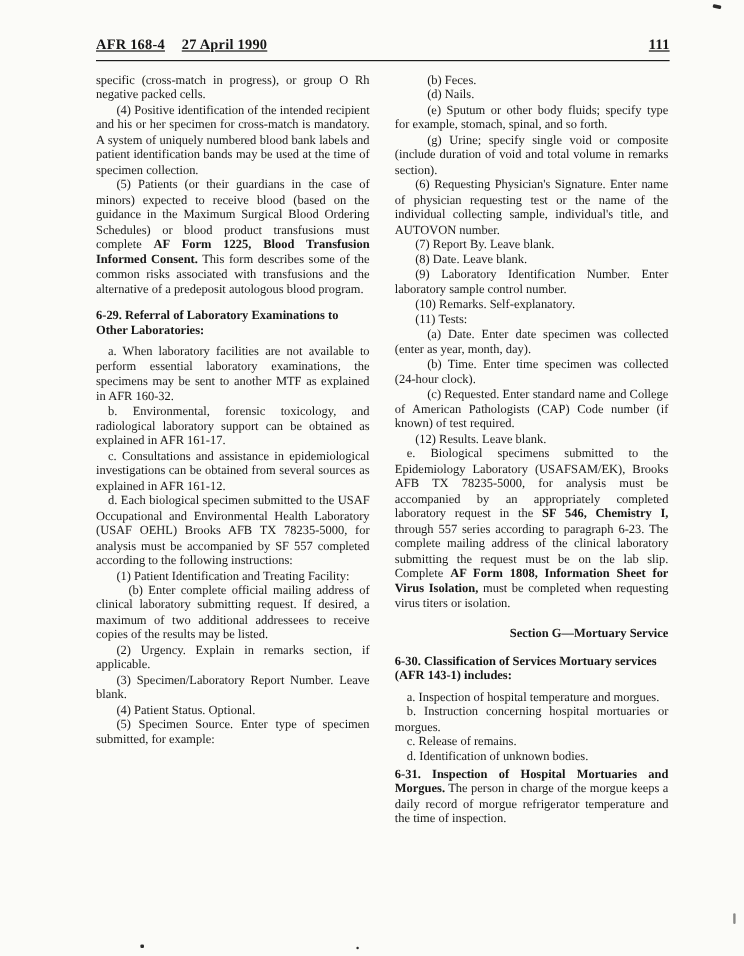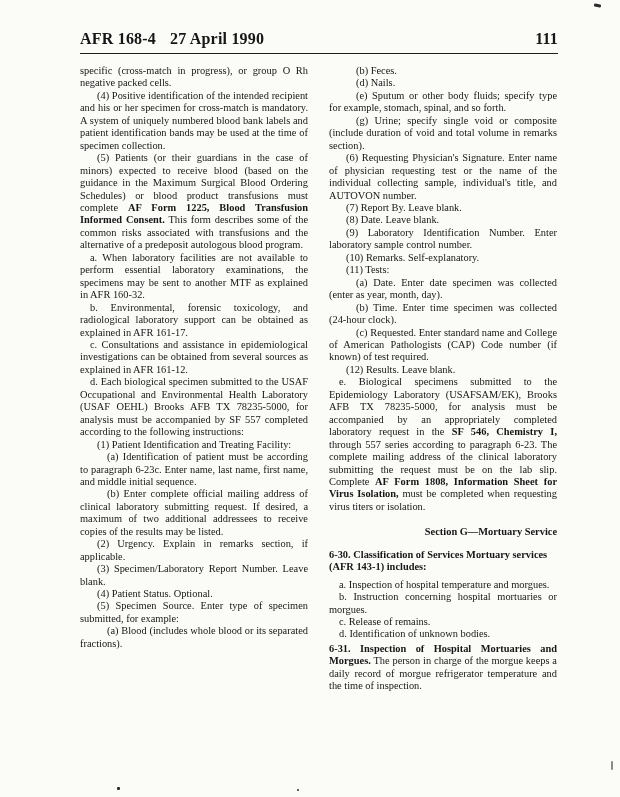--- a/index.html
+++ b/index.html
@@ -9,21 +9,21 @@
     font-family: "Liberation Serif", "DejaVu Serif", serif;
     color: #161616;
     overflow: hidden;
   }
   .page {
     position: absolute; inset: 0;
     padding: 30px 62px 18px 80px;
   }
   .hdr {
     display: flex; justify-content: space-between; align-items: baseline;
-    font-weight: bold; font-size: 16px; letter-spacing: 0.2px;
+    font-weight: bold; font-size: 12px; letter-spacing: 0.2px; text-decoration: underline;
   }
   .hdr .h-date { margin-left: 14px; }
   .rule {
     border-top: 1.4px solid #1d1d1d;
     margin-top: 5px; margin-bottom: 11px;
   }
   .cols { display: flex; gap: 21px; }
   .col {
     width: 228px;
     font-size: 10.4px;
@@ -58,32 +58,31 @@
     <div class="h-page">111</div>
   </div>
 
   <div class="rule"></div>
 
   <main class="cols">
     <div class="col">
         <p class="cont"><span>specific (cross-match in progress), or group O Rh negative packed cells.</span></p>
         <p class="lvl-n"><span>(4) Positive identification of the intended recipient and his or her specimen for cross-match is mandatory. A system of uniquely numbered blood bank labels and patient identification bands may be used at the time of specimen collection.</span></p>
         <p class="lvl-n"><span>(5) Patients (or their guardians in the case of minors) expected to receive blood (based on the guidance in the Maximum Surgical Blood Ordering Schedules) or blood product transfusions must complete </span><span class="b">AF Form 1225, Blood Transfusion Informed Consent.</span><span> This form describes some of the common risks associated with transfusions and the alternative of a predeposit autologous blood program.</span></p>
+        <p class="head"><span class="b">6-29. Referral of Laboratory Examinations to Other Laboratories:</span></p>
         <p class="lvl-a"><span>a. When laboratory facilities are not available to perform essential laboratory examinations, the specimens may be sent to another MTF as explained in AFR 160-32.</span></p>
         <p class="lvl-a"><span>b. Environmental, forensic toxicology, and radiological laboratory support can be obtained as explained in AFR 161-17.</span></p>
         <p class="lvl-a"><span>c. Consultations and assistance in epidemiological investigations can be obtained from several sources as explained in AFR 161-12.</span></p>
         <p class="lvl-a"><span>d. Each biological specimen submitted to the USAF Occupational and Environmental Health Laboratory (USAF OEHL) Brooks AFB TX 78235-5000, for analysis must be accompanied by SF 557 completed according to the following instructions:</span></p>
         <p class="lvl-n"><span>(1) Patient Identification and Treating Facility:</span></p>
-        <p class="lvl-p"><span>(a) Identification of patient must be according to paragraph 6-23c. Enter name, last name, first name, and middle initial sequence.</span></p>
         <p class="lvl-p"><span>(b) Enter complete official mailing address of clinical laboratory submitting request. If desired, a maximum of two additional addressees to receive copies of the results may be listed.</span></p>
         <p class="lvl-n"><span>(2) Urgency. Explain in remarks section, if applicable.</span></p>
         <p class="lvl-n"><span>(3) Specimen/Laboratory Report Number. Leave blank.</span></p>
         <p class="lvl-n"><span>(4) Patient Status. Optional.</span></p>
         <p class="lvl-n"><span>(5) Specimen Source. Enter type of specimen submitted, for example:</span></p>
-        <p class="lvl-p"><span>(a) Blood (includes whole blood or its separated fractions).</span></p>
       </div>
     <div class="col">
         <p class="lvl-p"><span>(b) Feces.</span></p>
         <p class="lvl-p"><span>(d) Nails.</span></p>
         <p class="lvl-p"><span>(e) Sputum or other body fluids; specify type for example, stomach, spinal, and so forth.</span></p>
         <p class="lvl-p"><span>(g) Urine; specify single void or composite (include duration of void and total volume in remarks section).</span></p>
         <p class="lvl-n"><span>(6) Requesting Physician's Signature. Enter name of physician requesting test or the name of the individual collecting sample, individual's title, and AUTOVON number.</span></p>
         <p class="lvl-n"><span>(7) Report By. Leave blank.</span></p>
         <p class="lvl-n"><span>(8) Date. Leave blank.</span></p>
         <p class="lvl-n"><span>(9) Laboratory Identification Number. Enter laboratory sample control number.</span></p>

